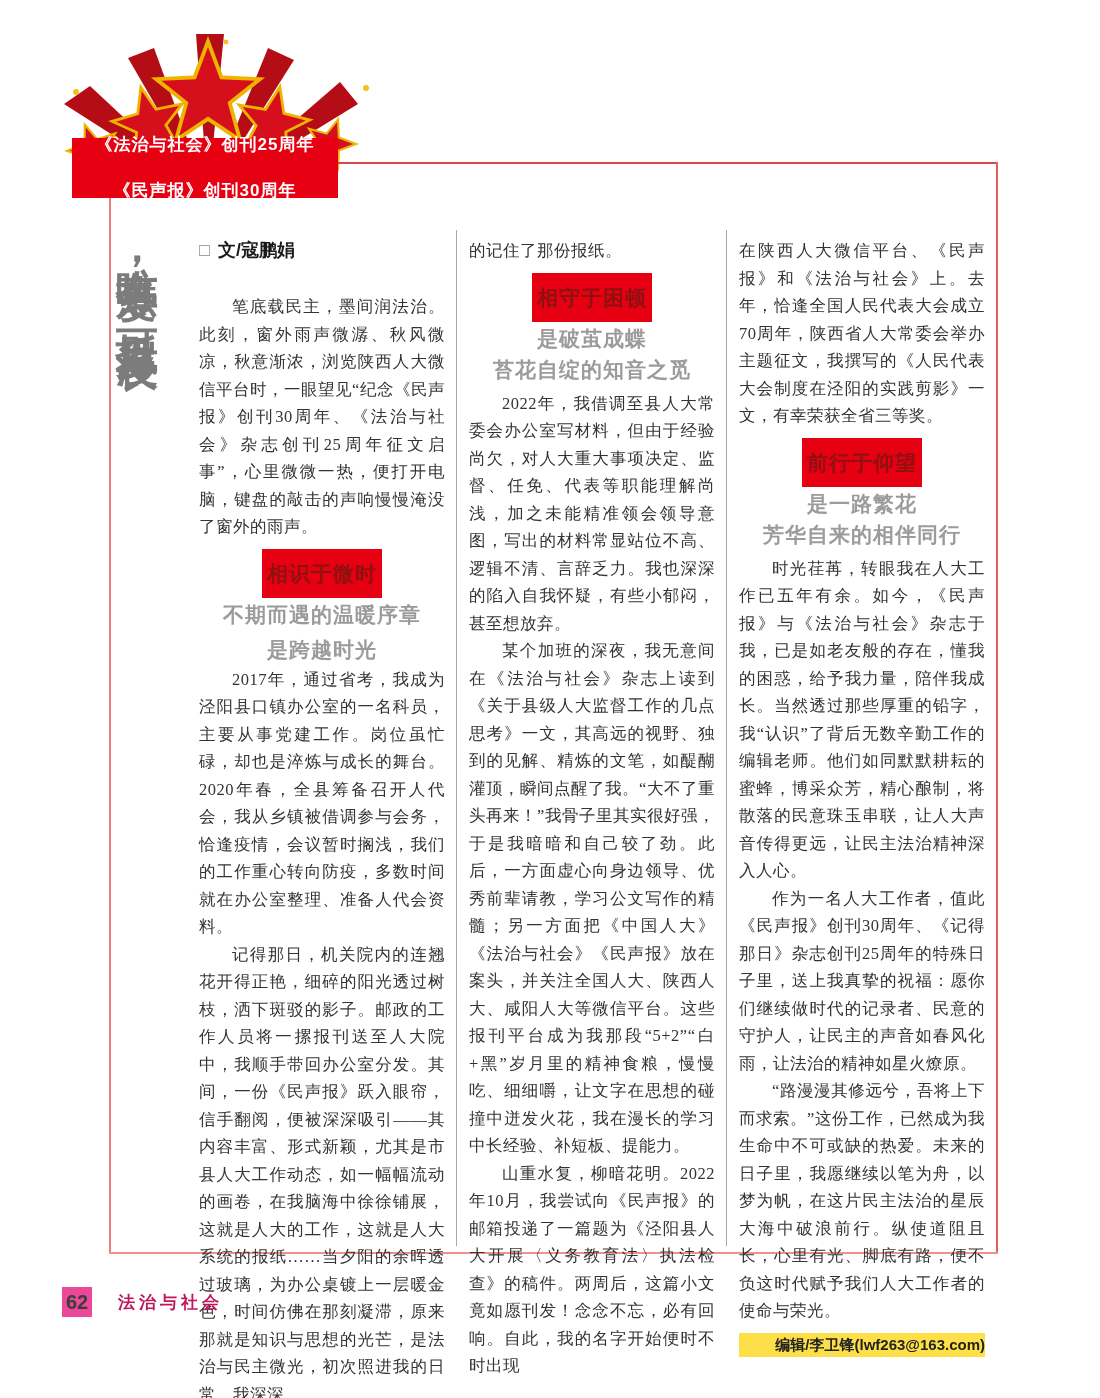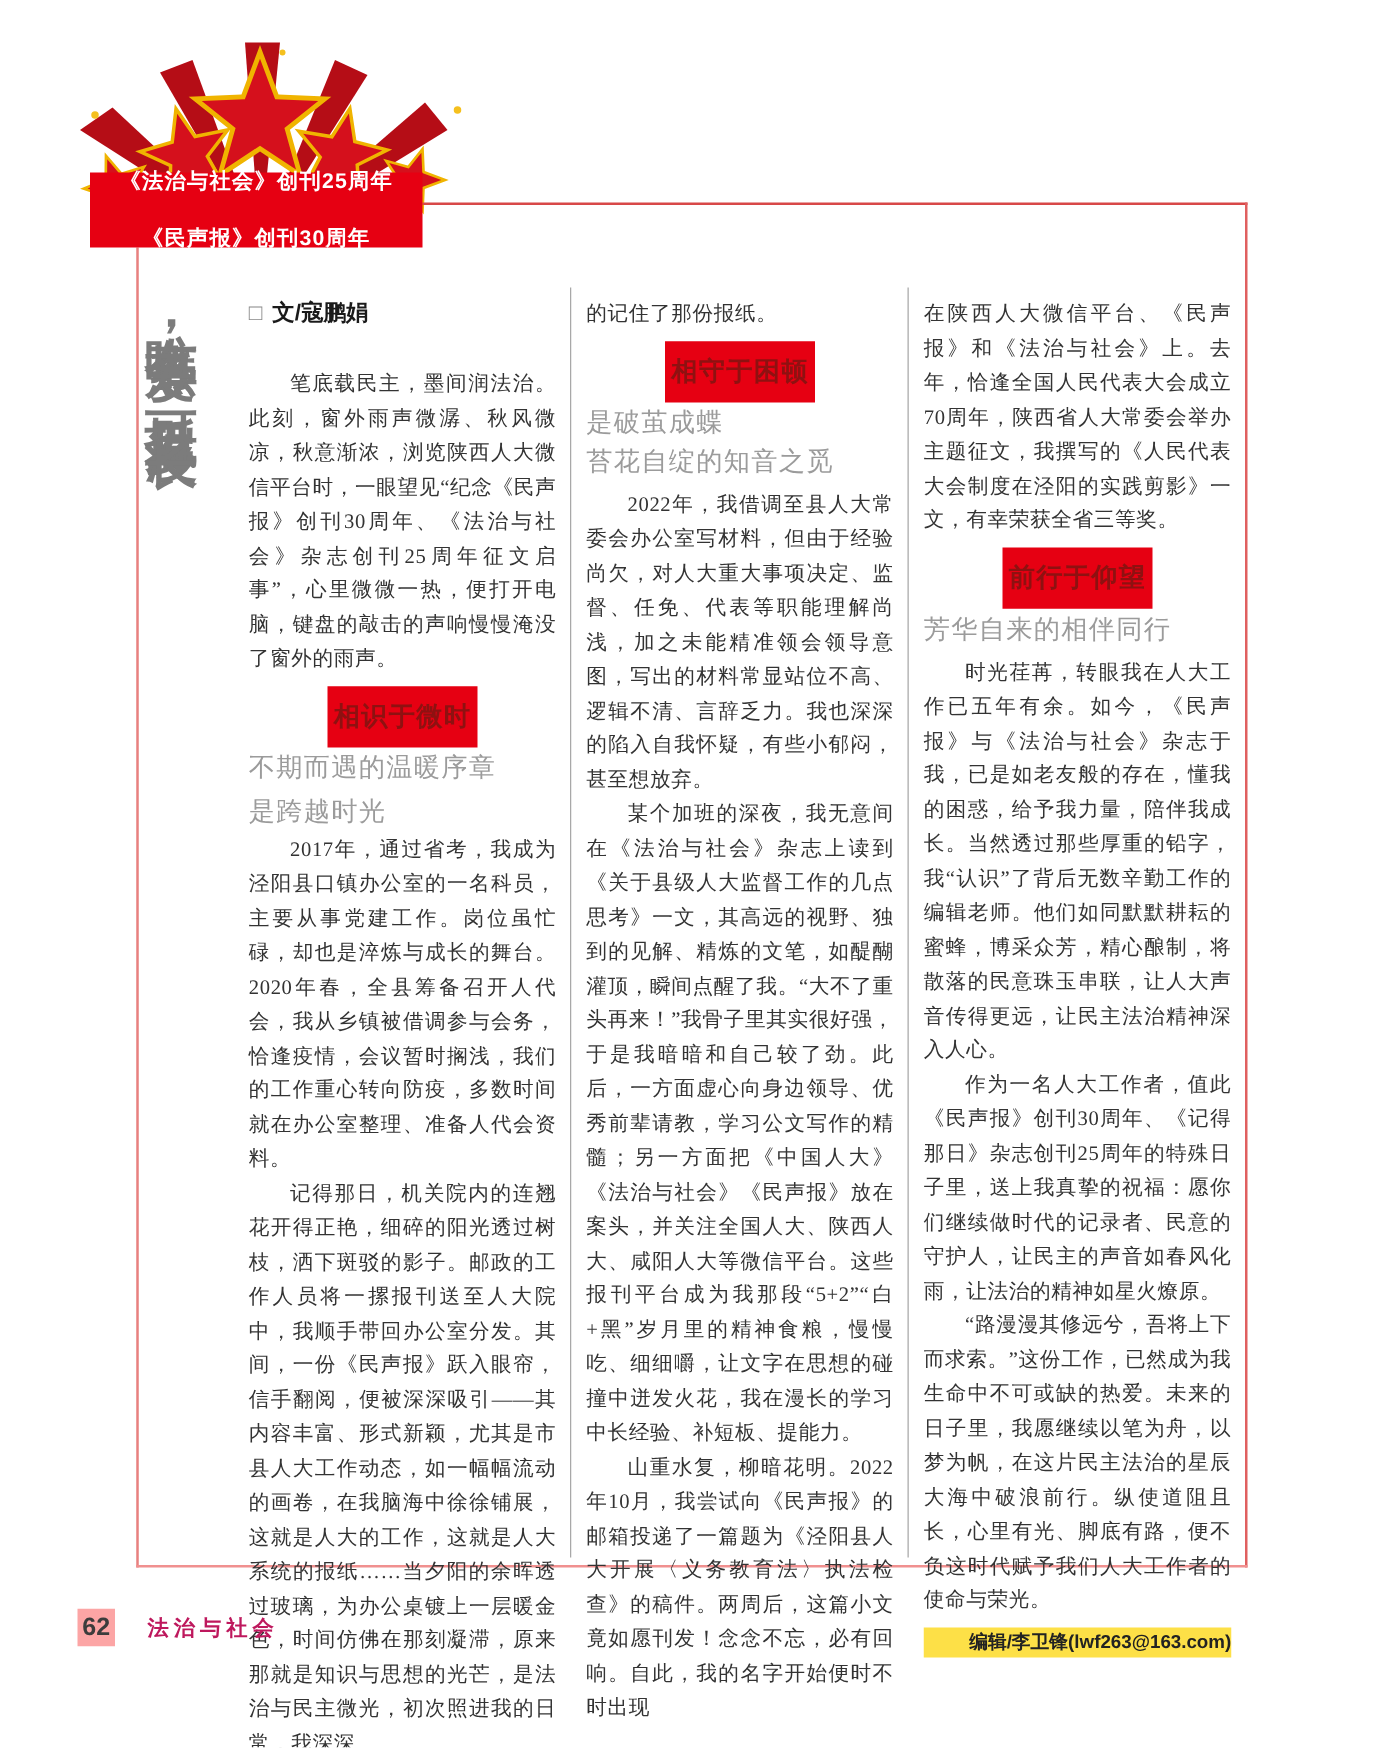--- a/index.html
+++ b/index.html
@@ -41,32 +41,32 @@
   .byline .sq{color:#8a8a8a;font-weight:normal;margin-right:8px;}
 
   p.body{margin:0;font-size:16.5px;line-height:27.5px;color:#333333;text-align:justify;
          letter-spacing:0.5px;}
   p.body.indent{text-indent:2em;}
 
   .sec-head{text-align:center;margin:8px 0 2px 0;}
   .sec-head .tag{display:inline-block;background:#e60012;color:#8e1111;
          font-family:"Liberation Sans","DejaVu Sans",sans-serif;font-weight:bold;
          font-size:21px;line-height:27px;padding:11px 5px;letter-spacing:1px;}
-  .sec-sub{text-align:left;margin:2px 0;color:#9b9b9b;
-         font-family:"Liberation Sans","DejaVu Sans",sans-serif;font-weight:normal;
+  .sec-sub{text-align:center;margin:2px 0;color:#9b9b9b;
+         font-family:"Liberation Sans","DejaVu Sans",sans-serif;font-weight:bold;
          font-size:21px;line-height:29px;letter-spacing:1px;}
   .sec-sub.last{margin-bottom:6px;}
 
   .editor-line{margin-top:8px;text-align:right;font-family:"Liberation Sans","DejaVu Sans",sans-serif;
          font-weight:bold;font-size:15px;color:#222222;background:#fde047;line-height:24px;}
 
   
   #footer{position:absolute;left:62px;top:1287px;display:flex;align-items:center;
           font-family:"Liberation Sans","DejaVu Sans",sans-serif;}
-  #page-num{width:30px;height:30px;background:#fca5a5;color:#3c3c3c;font-weight:bold;
+  #page-num{width:30px;height:30px;background:#ec4899;color:#3c3c3c;font-weight:bold;
           font-size:20px;display:flex;align-items:center;justify-content:center;}
   #mag-name{margin-left:26px;font-size:17px;font-weight:bold;color:#be185d;letter-spacing:4px;}
 </style>
 </head>
 <body>
 
 <div id="page">
 
   <svg id="stars-svg" viewBox="0 0 344 172" xmlns="http://www.w3.org/2000/svg">
     <defs>
@@ -134,20 +134,21 @@
     <div class="sec-sub">是破茧成蝶</div>
     <div class="sec-sub last">苔花自绽的知音之觅</div>
     <p class="body indent">2022年，我借调至县人大常委会办公室写材料，但由于经验尚欠，对人大重大事项决定、监督、任免、代表等职能理解尚浅，加之未能精准领会领导意图，写出的材料常显站位不高、逻辑不清、言辞乏力。我也深深的陷入自我怀疑，有些小郁闷，甚至想放弃。</p>
     <p class="body indent">某个加班的深夜，我无意间在《法治与社会》杂志上读到《关于县级人大监督工作的几点思考》一文，其高远的视野、独到的见解、精炼的文笔，如醍醐灌顶，瞬间点醒了我。“大不了重头再来！”我骨子里其实很好强，于是我暗暗和自己较了劲。此后，一方面虚心向身边领导、优秀前辈请教，学习公文写作的精髓；另一方面把《中国人大》《法治与社会》《民声报》放在案头，并关注全国人大、陕西人大、咸阳人大等微信平台。这些报刊平台成为我那段“5+2”“白+黑”岁月里的精神食粮，慢慢吃、细细嚼，让文字在思想的碰撞中迸发火花，我在漫长的学习中长经验、补短板、提能力。</p>
     <p class="body indent">山重水复，柳暗花明。2022年10月，我尝试向《民声报》的邮箱投递了一篇题为《泾阳县人大开展〈义务教育法〉执法检查》的稿件。两周后，这篇小文竟如愿刊发！念念不忘，必有回响。自此，我的名字开始便时不时出现</p>
   </div>
 
   <div id="col3" class="col">
     <p class="body">在陕西人大微信平台、《民声报》和《法治与社会》上。去年，恰逢全国人民代表大会成立70周年，陕西省人大常委会举办主题征文，我撰写的《人民代表大会制度在泾阳的实践剪影》一文，有幸荣获全省三等奖。</p>
     <div class="sec-head"><span class="tag">前行于仰望</span></div>
+    <div class="sec-sub">是一路繁花</div>
     <div class="sec-sub last">芳华自来的相伴同行</div>
     <p class="body indent">时光荏苒，转眼我在人大工作已五年有余。如今，《民声报》与《法治与社会》杂志于我，已是如老友般的存在，懂我的困惑，给予我力量，陪伴我成长。当然透过那些厚重的铅字，我“认识”了背后无数辛勤工作的编辑老师。他们如同默默耕耘的蜜蜂，博采众芳，精心酿制，将散落的民意珠玉串联，让人大声音传得更远，让民主法治精神深入人心。</p>
     <p class="body indent">作为一名人大工作者，值此《民声报》创刊30周年、《记得那日》杂志创刊25周年的特殊日子里，送上我真挚的祝福：愿你们继续做时代的记录者、民意的守护人，让民主的声音如春风化雨，让法治的精神如星火燎原。</p>
     <p class="body indent">“路漫漫其修远兮，吾将上下而求索。”这份工作，已然成为我生命中不可或缺的热爱。未来的日子里，我愿继续以笔为舟，以梦为帆，在这片民主法治的星辰大海中破浪前行。纵使道阻且长，心里有光、脚底有路，便不负这时代赋予我们人大工作者的使命与荣光。</p>
     <div class="editor-line">编辑/李卫锋(lwf263@163.com)</div>
   </div>
 
   <div id="footer">
     <div id="page-num">62</div>
     <div id="mag-name">法治与社会</div>

